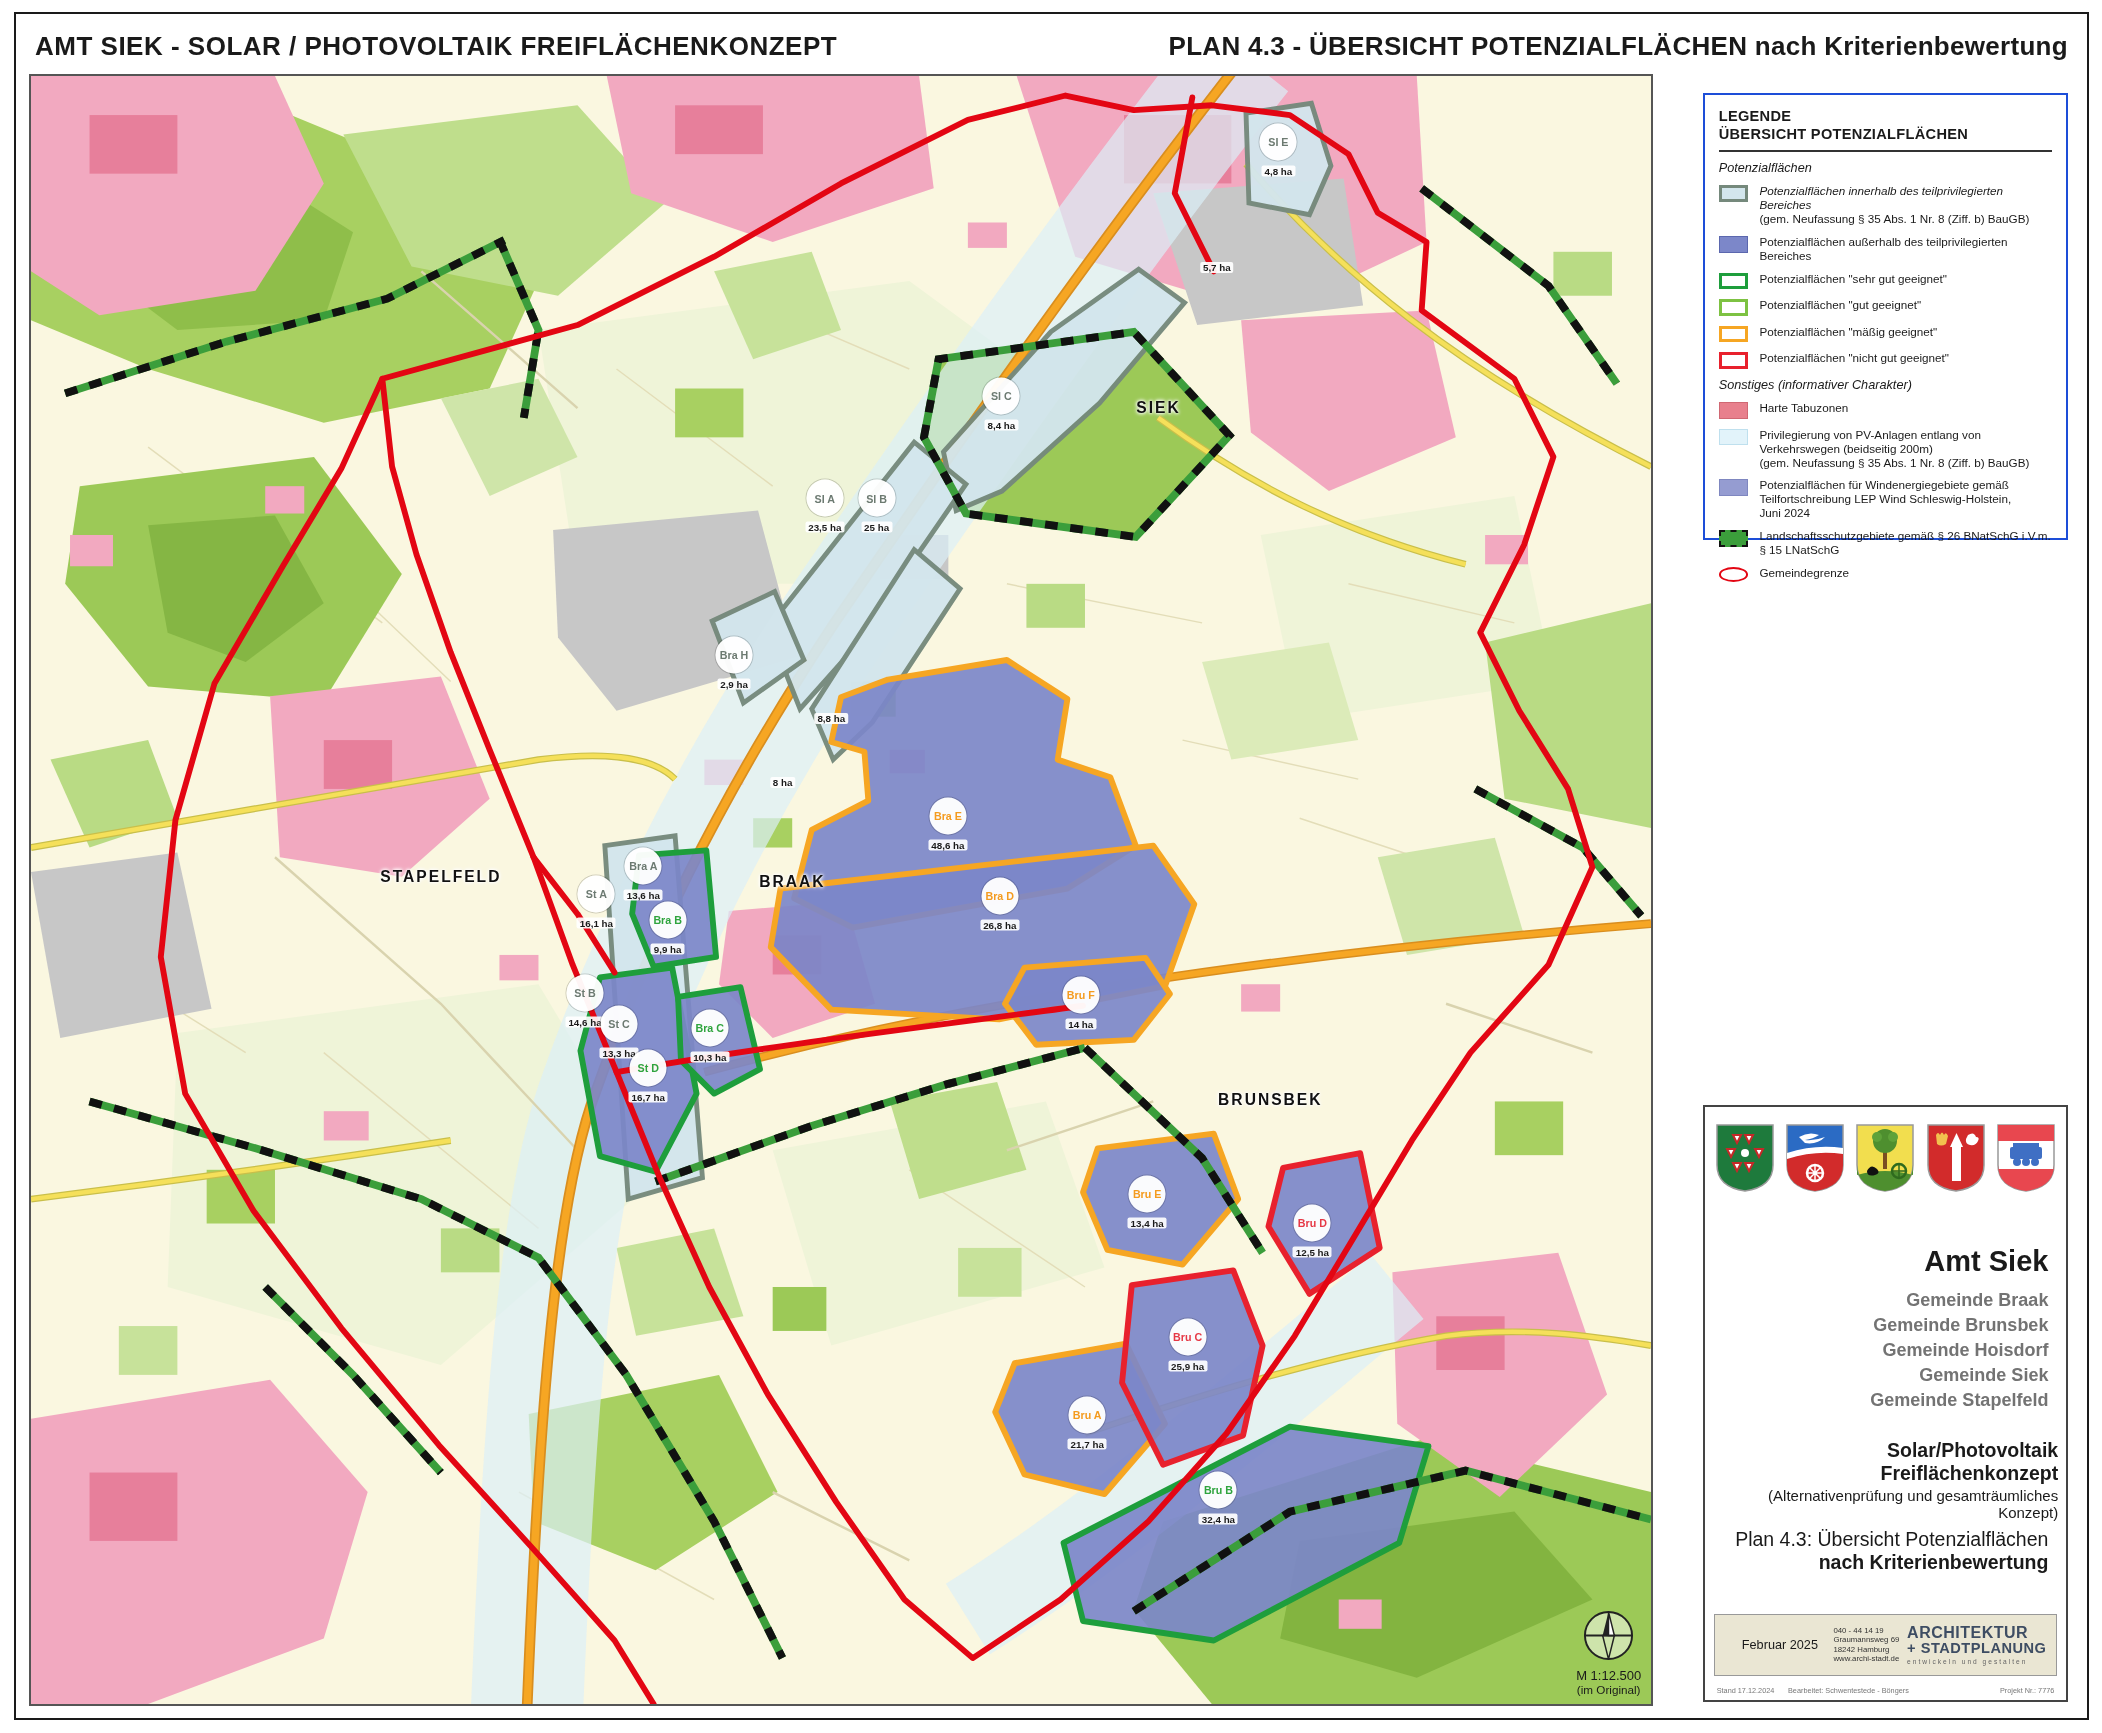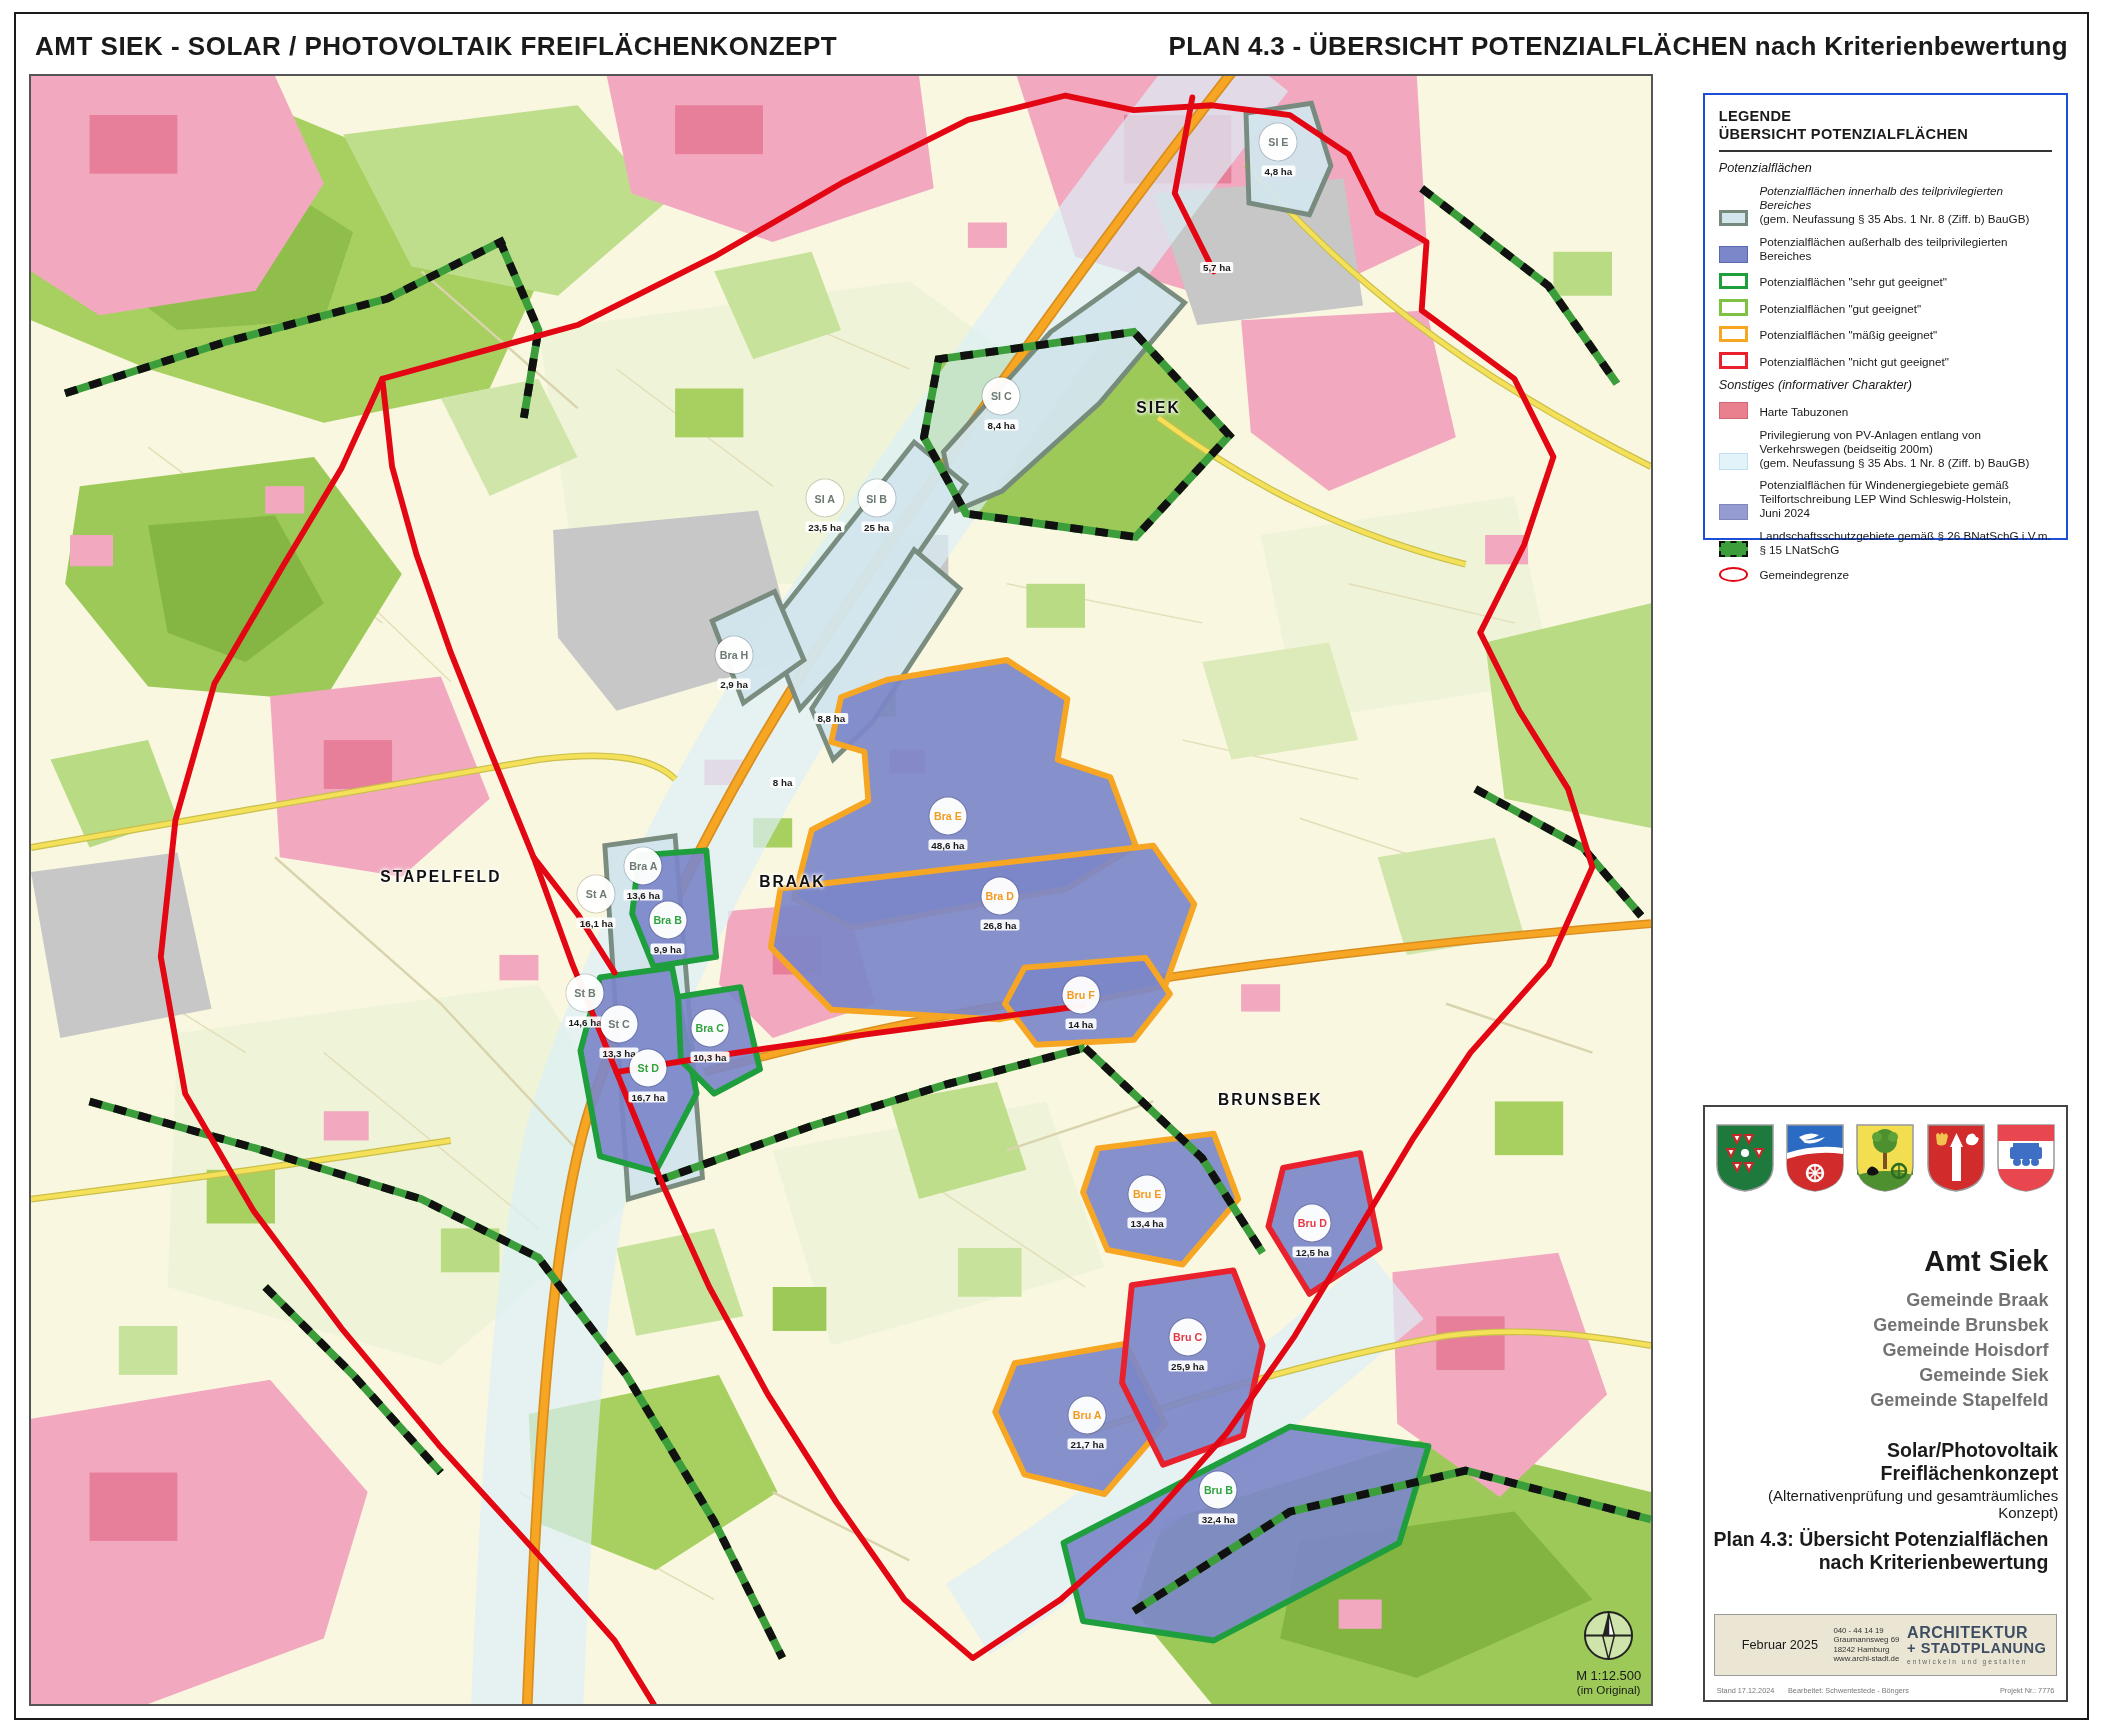--- a/index.html
+++ b/index.html
@@ -24,21 +24,21 @@
   .halabel{position:absolute;transform:translate(-50%,-50%);z-index:6;}
   .scaleblock{position:absolute;right:9.8px;bottom:7.8px;text-align:center;color:#1a1a1a;z-index:7;}
   .scaleblock .scl1{font-size:13px;margin-top:2px;}
   .scaleblock .scl2{font-size:11.7px;}
   
   .legendbox{position:absolute;left:1703px;top:93px;width:365px;height:447px;background:#fff;border:2px solid #1d4ed8;
              box-sizing:border-box;padding:11.7px 13.7px;}
   .lg-title{font-size:14.6px;font-weight:bold;letter-spacing:0.3px;line-height:18.5px;}
   .lg-rule{border:none;border-top:2px solid #333;margin:5.9px 0 3.9px 0;}
   .lg-section{font-style:italic;font-size:12.7px;margin:9.8px 0 2px 0;}
-  .lg-item{display:flex;align-items:flex-end;margin:8.8px 0;}
+  .lg-item{display:flex;align-items:flex-start;margin:8.8px 0;}
   .sw{width:29px;height:16.6px;box-sizing:border-box;flex:0 0 29px;margin-right:11.7px;margin-top:1px;}
   .sw-teilpriv{background:#D3E6ED;border:3.9px solid #75897C;}
   .sw-ausser{background:#7C87C9;border:1px solid #5B67AE;}
   .sw-sehr{background:#fff;border:3.9px solid #1E9E3C;}
   .sw-gut{background:#fff;border:3.9px solid #7DC242;}
   .sw-maessig{background:#fff;border:3.9px solid #F6A623;}
   .sw-nicht{background:#fff;border:3.9px solid #E8212D;}
   .sw-tabu{background:#E8808D;border:1px solid #D06873;}
   .sw-priv{background:#E2F3FA;border:1px solid #BFE0EE;}
   .sw-wind{background:#959CD1;border:1px solid #7F87C0;}
@@ -49,21 +49,21 @@
   
   .infobox{position:absolute;left:1703px;top:1105px;width:365px;height:597px;background:#fff;border:2px solid #444;box-sizing:border-box;}
   .crests{position:absolute;left:9.8px;right:9.8px;top:15.6px;display:flex;justify-content:space-between;}
   .amtblock{position:absolute;right:17.6px;top:138px;text-align:right;}
   .amt-title{font-size:29px;font-weight:bold;margin-bottom:10px;}
   .muni{font-size:18px;line-height:25px;font-weight:bold;color:#737373;}
   .projblock{position:absolute;left:7.8px;right:7.8px;top:332px;text-align:right;}
   .proj-title{font-size:19.5px;font-weight:bold;}
   .proj-sub{font-size:15px;margin-top:2px;}
   .planblock{position:absolute;right:17.6px;left:7.8px;top:421px;text-align:right;}
-  .plan-title{font-size:19.5px;font-weight:bold;}
+  .plan-title{font-size:19.5px;font-weight:normal;}
   .plan-sub{font-size:19.5px;font-weight:bold;}
   .footband{position:absolute;left:8.8px;right:8.8px;bottom:24.4px;height:62px;background:#EAE6D3;border:1px solid #999;
             box-sizing:border-box;display:flex;align-items:center;}
   .footdate{font-size:12.7px;padding-left:27px;flex:1;}
   .contact{font-size:7.8px;line-height:9.3px;text-align:left;color:#333;margin-right:7.8px;}
   .logoblock{margin-right:9.8px;text-align:left;}
   .logo1{font-size:16px;font-weight:bold;color:#3E4D63;letter-spacing:0.5px;line-height:16.6px;}
   .logo2{font-size:14.6px;font-weight:bold;color:#3E4D63;letter-spacing:0.5px;line-height:15.6px;}
   .logo3{font-size:6.6px;letter-spacing:2px;color:#666;margin-top:1px;}
   .metarow{position:absolute;left:11.7px;right:11.7px;bottom:4.9px;font-size:7.3px;color:#777;display:flex;}

